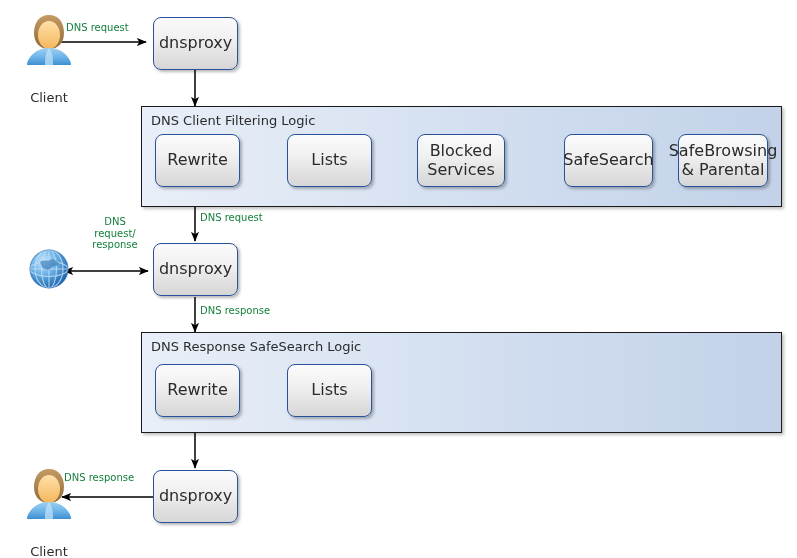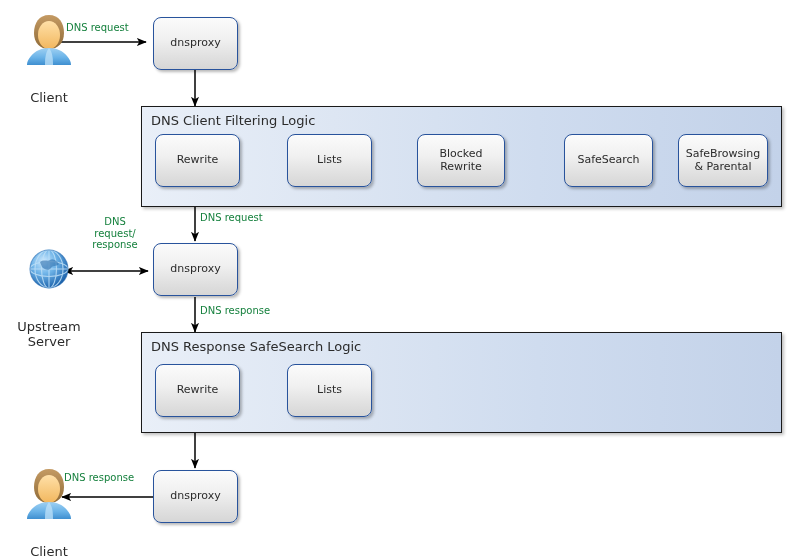--- a/index.html
+++ b/index.html
@@ -32,21 +32,21 @@
     position: absolute;
     box-sizing: border-box;
     border: 1.6px solid #28539c;
     border-radius: 8px;
     background: linear-gradient(to bottom, #fbfbfb 0%, #f0f0f0 42%, #e2e2e2 72%, #d6d6d6 100%);
     box-shadow: 2px 2px 3px rgba(0,0,0,0.28);
     display: flex;
     align-items: center;
     justify-content: center;
     text-align: center;
-    font-size: 11px;
+    font-size: 16px;
     line-height: 1.18;
     color: #2b2b2b;
     z-index: 3;
     white-space: pre-line;
   }
 
   
   .panel {
     position: absolute;
     box-sizing: border-box;
@@ -142,21 +142,21 @@
 
   <div class="node" style="left:153px; top:243px; width:85px; height:53px;">dnsproxy</div>
 
   <div class="node" style="left:153px; top:470px; width:85px; height:53px;">dnsproxy</div>
 
   <div class="node" style="left:155px; top:134px; width:85px; height:53px;">Rewrite</div>
 
   <div class="node" style="left:287px; top:134px; width:85px; height:53px;">Lists</div>
 
   <div class="node" style="left:417px; top:134px; width:88px; height:53px;">Blocked
-Rewrite</div>
+Services</div>
 
   <div class="node" style="left:564px; top:134px; width:89px; height:53px;">SafeSearch</div>
 
   <div class="node" style="left:678px; top:134px; width:90px; height:53px;">SafeBrowsing
 &amp; Parental</div>
 
   <div class="node" style="left:155px; top:364px; width:85px; height:53px;">Rewrite</div>
 
   <div class="node" style="left:287px; top:364px; width:85px; height:53px;">Lists</div>
 
@@ -198,22 +198,20 @@
       <g stroke="#bfe0f7" stroke-width="1.1" fill="none" opacity="0.85">
         <ellipse cx="26" cy="26" rx="19" ry="7.5"></ellipse>
         <ellipse cx="26" cy="26" rx="7.5" ry="19"></ellipse>
         <ellipse cx="26" cy="26" rx="14" ry="19"></ellipse>
         <line x1="7" y1="26" x2="45" y2="26"></line>
         <line x1="26" y1="7" x2="26" y2="45"></line>
       </g>
       <path d="M17,19 C21,16 25,19 27,17 C30,15 34,18 36,21 C33,24 30,22 28,25 C26,28 22,27 19,24 Z" fill="#2f6fae" opacity="0.6"></path>
       <circle cx="26" cy="26" r="19" fill="none" stroke="#1d63ac" stroke-width="1.1" opacity="0.55"></circle>
     </svg>
-    <div class="icon-caption">Upstream
-Server</div>
   </div>
 
   <div class="icon-wrap" style="left:15px; top:466px; width:68px;">
     <svg width="52" height="54" viewBox="0 0 52 54">
       <path d="M26,3 C36,3 41,11 41,21 C41,31 35,37 26,37 C17,37 11,31 11,21 C11,11 16,3 26,3 Z" fill="url(#hairGrad)"></path>
       <ellipse cx="26" cy="23" rx="11" ry="14" fill="url(#faceGrad)"></ellipse>
       <path d="M26,36 C34,36 40,39 44,44 C47,47.5 48,50 48,53 L4,53 C4,50 5,47.5 8,44 C12,39 18,36 26,36 Z" fill="url(#shirtGrad)"></path>
       <path d="M26,36 C29,40 30,44 30,53 L22,53 C22,44 23,40 26,36 Z" fill="#bfe2f8" opacity="0.75"></path>
     </svg>
     <div class="icon-caption">Client</div>

